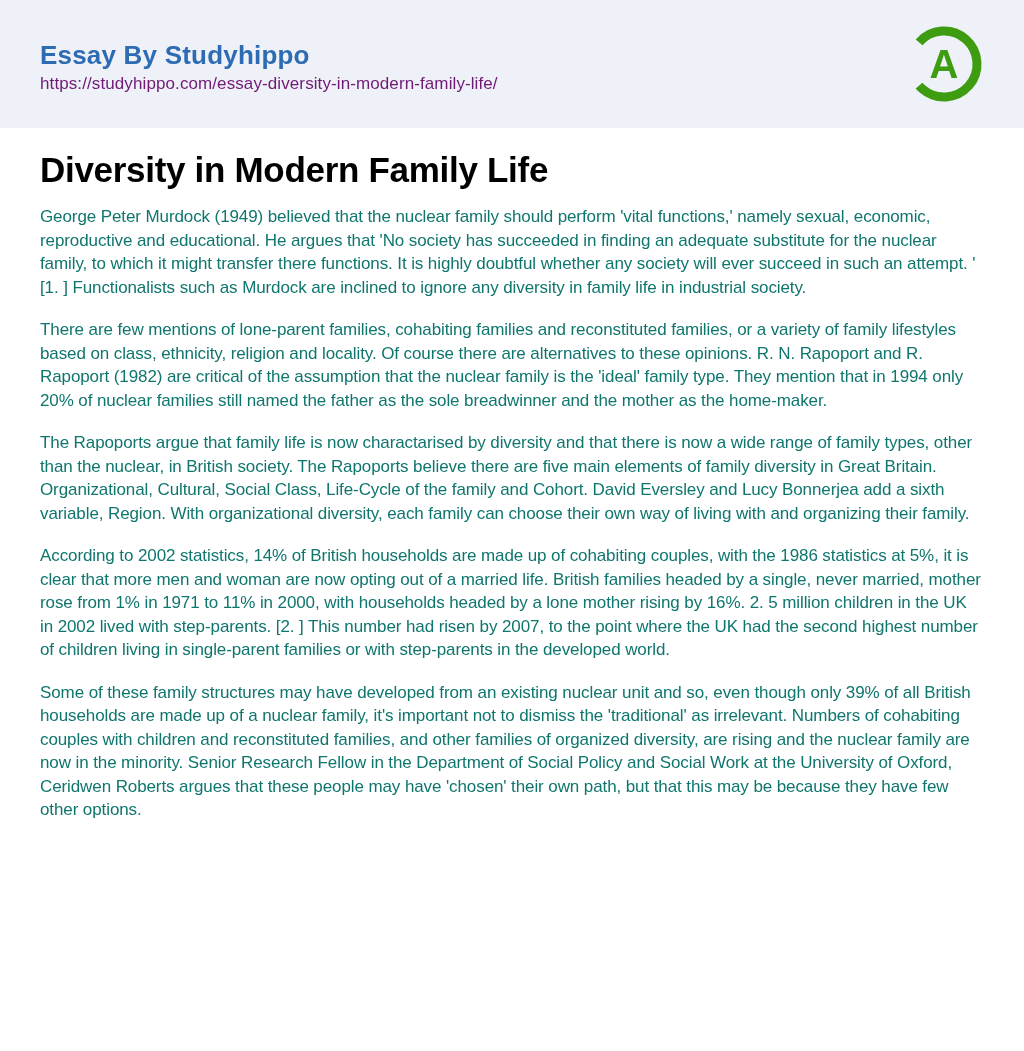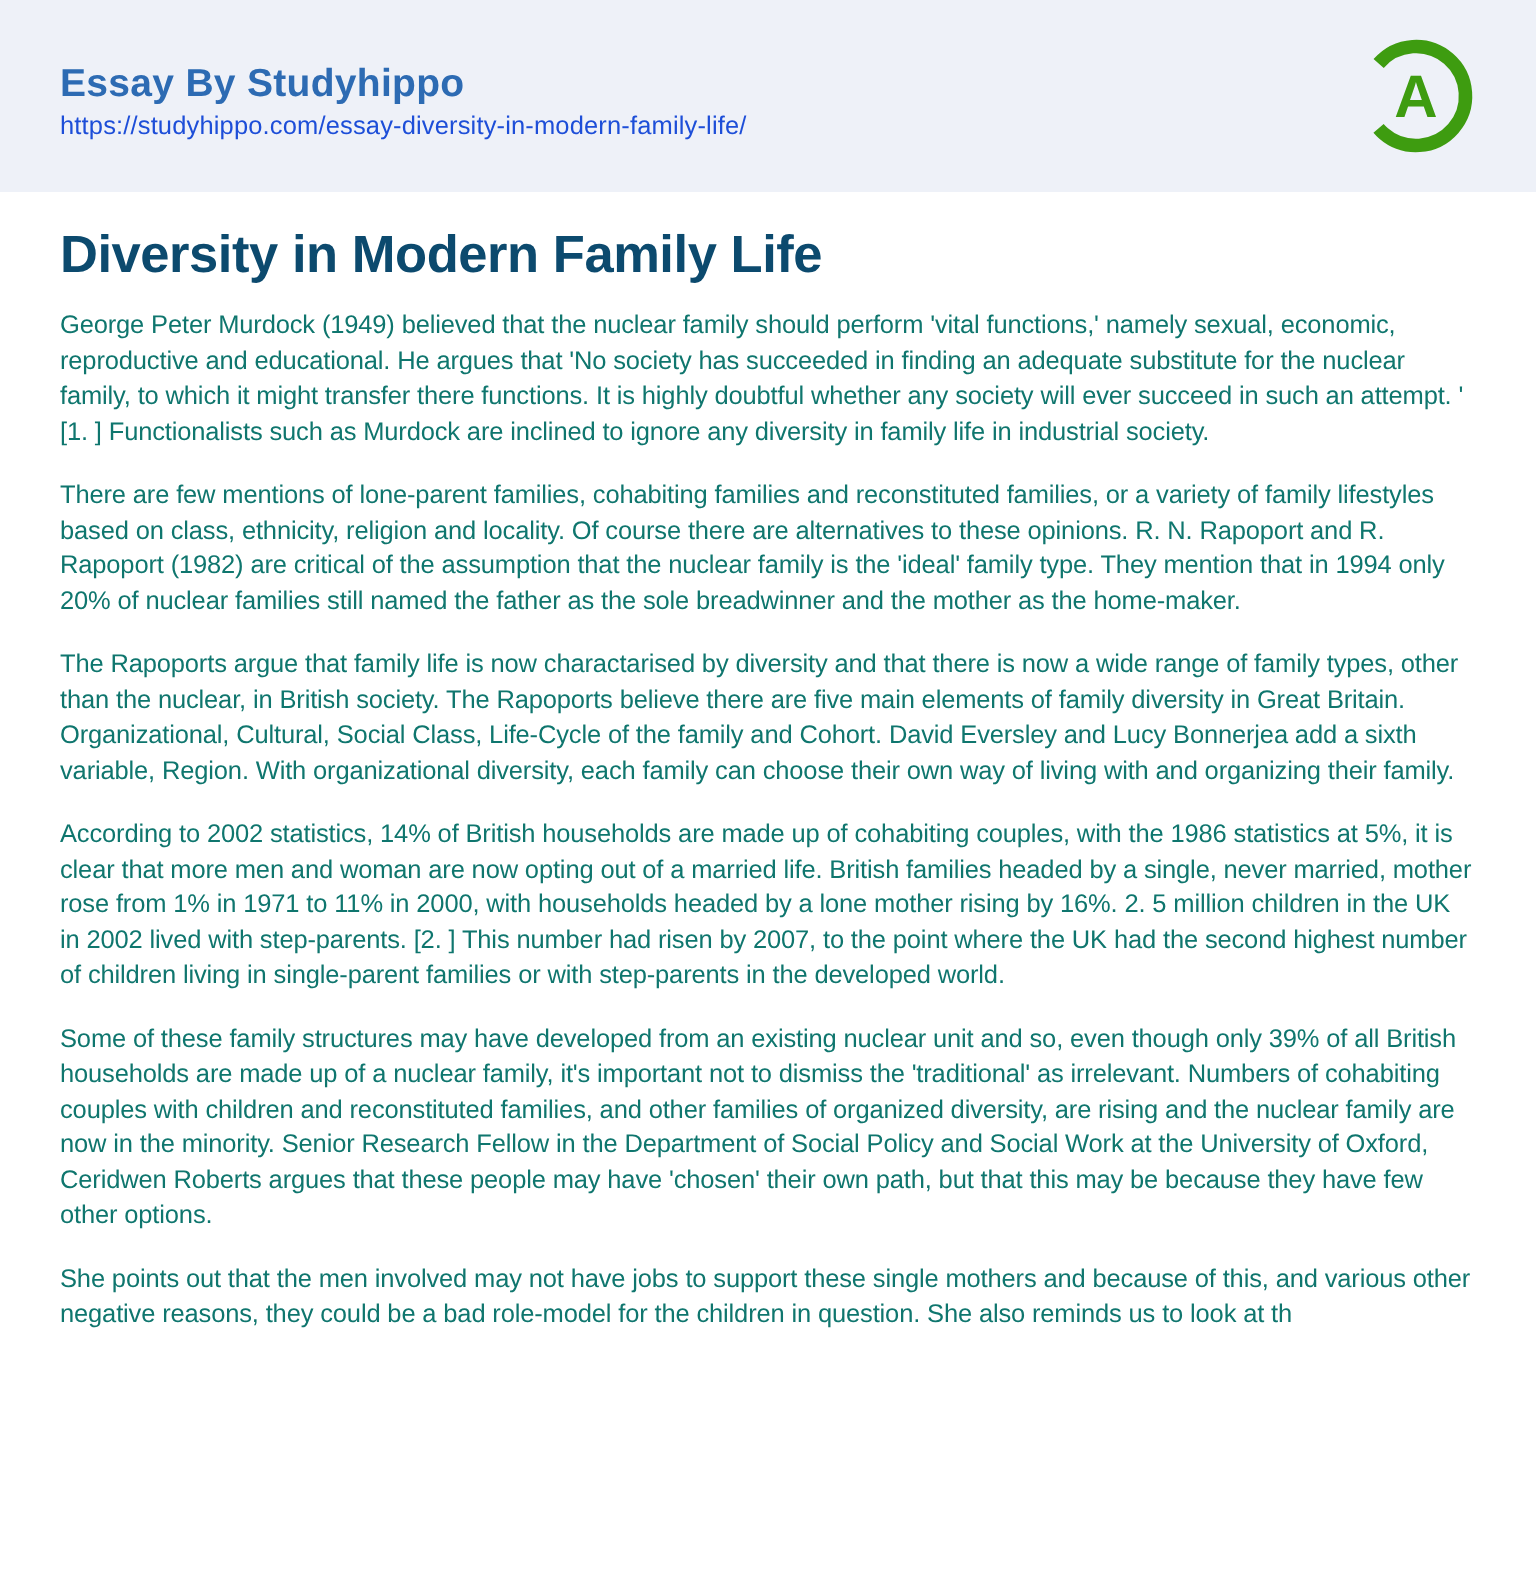--- a/index.html
+++ b/index.html
@@ -20,30 +20,30 @@
     justify-content: space-between;
   }
   .brand-block { display: flex; flex-direction: column; gap: 3px; padding-top: 6px; }
   .brand-title {
     color: #2d6bb3;
     font-size: 26px;
     font-weight: 700;
     letter-spacing: 0.2px;
   }
   .essay-url {
-    color: #1d4ed8;
+    color: #701a75;
     font-size: 17px;
     font-weight: 400;
     text-decoration: none;
     letter-spacing: 0.1px;
   }
   .logo { width: 80px; height: 80px; flex: 0 0 auto; }
   .main { padding: 22px 40px 40px 40px; }
   .page-title {
-    color: #0c4a6e;
+    color: #000000;
     font-size: 35px;
     font-weight: 700;
     letter-spacing: -0.3px;
     margin-bottom: 15px;
   }
   .essay-paragraph {
     font-size: 17px;
     line-height: 23.5px;
     color: #0f766e;
     margin-bottom: 19px;
@@ -67,14 +67,13 @@
 </header>
 
 <main class="main">
   <h1 class="page-title">Diversity in Modern Family Life</h1>
 
   <p class="essay-paragraph">George Peter Murdock (1949) believed that the nuclear family should perform 'vital functions,' namely sexual, economic, reproductive and educational. He argues that 'No society has succeeded in finding an adequate substitute for the nuclear family, to which it might transfer there functions. It is highly doubtful whether any society will ever succeed in such an attempt. ' [1. ] Functionalists such as Murdock are inclined to ignore any diversity in family life in industrial society.</p>
   <p class="essay-paragraph">There are few mentions of lone-parent families, cohabiting families and reconstituted families, or a variety of family lifestyles based on class, ethnicity, religion and locality. Of course there are alternatives to these opinions. R. N. Rapoport and R. Rapoport (1982) are critical of the assumption that the nuclear family is the 'ideal' family type. They mention that in 1994 only 20% of nuclear families still named the father as the sole breadwinner and the mother as the home-maker.</p>
   <p class="essay-paragraph">The Rapoports argue that family life is now charactarised by diversity and that there is now a wide range of family types, other than the nuclear, in British society. The Rapoports believe there are five main elements of family diversity in Great Britain. Organizational, Cultural, Social Class, Life-Cycle of the family and Cohort. David Eversley and Lucy Bonnerjea add a sixth variable, Region. With organizational diversity, each family can choose their own way of living with and organizing their family.</p>
   <p class="essay-paragraph">According to 2002 statistics, 14% of British households are made up of cohabiting couples, with the 1986 statistics at 5%, it is clear that more men and woman are now opting out of a married life. British families headed by a single, never married, mother rose from 1% in 1971 to 11% in 2000, with households headed by a lone mother rising by 16%. 2. 5 million children in the UK in 2002 lived with step-parents. [2. ] This number had risen by 2007, to the point where the UK had the second highest number of children living in single-parent families or with step-parents in the developed world.</p>
   <p class="essay-paragraph">Some of these family structures may have developed from an existing nuclear unit and so, even though only 39% of all British households are made up of a nuclear family, it's important not to dismiss the 'traditional' as irrelevant. Numbers of cohabiting couples with children and reconstituted families, and other families of organized diversity, are rising and the nuclear family are now in the minority. Senior Research Fellow in the Department of Social Policy and Social Work at the University of Oxford, Ceridwen Roberts argues that these people may have 'chosen' their own path, but that this may be because they have few other options.</p>
-  <p class="essay-paragraph">She points out that the men involved may not have jobs to support these single mothers and because of this, and various other negative reasons, they could be a bad role-model for the children in question. She also reminds us to look at th</p>
 </main>
 
 </body></html>

